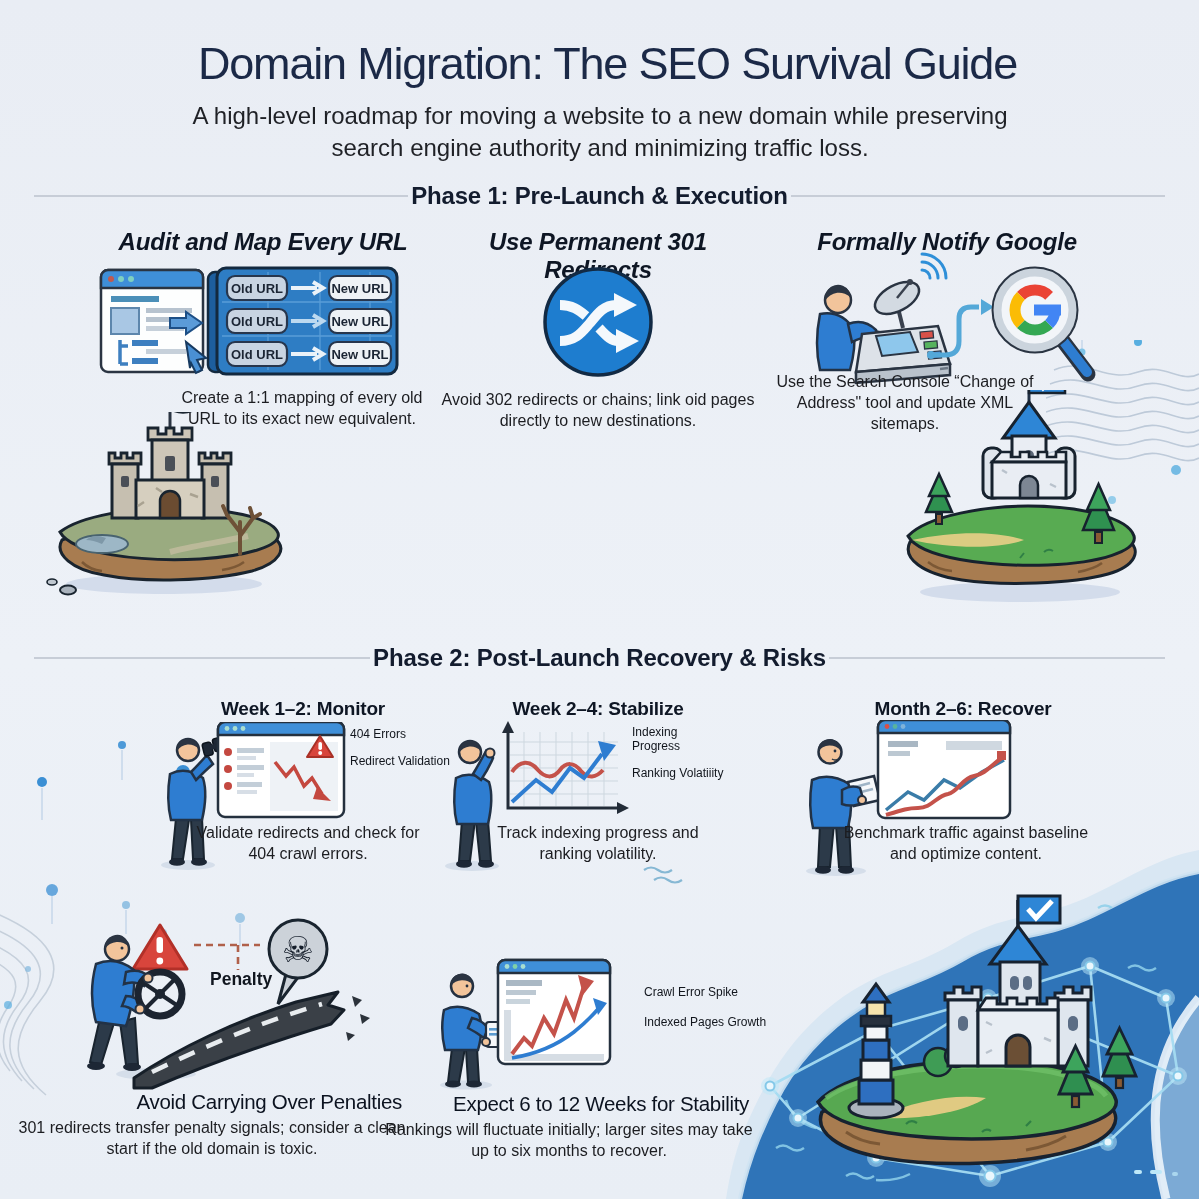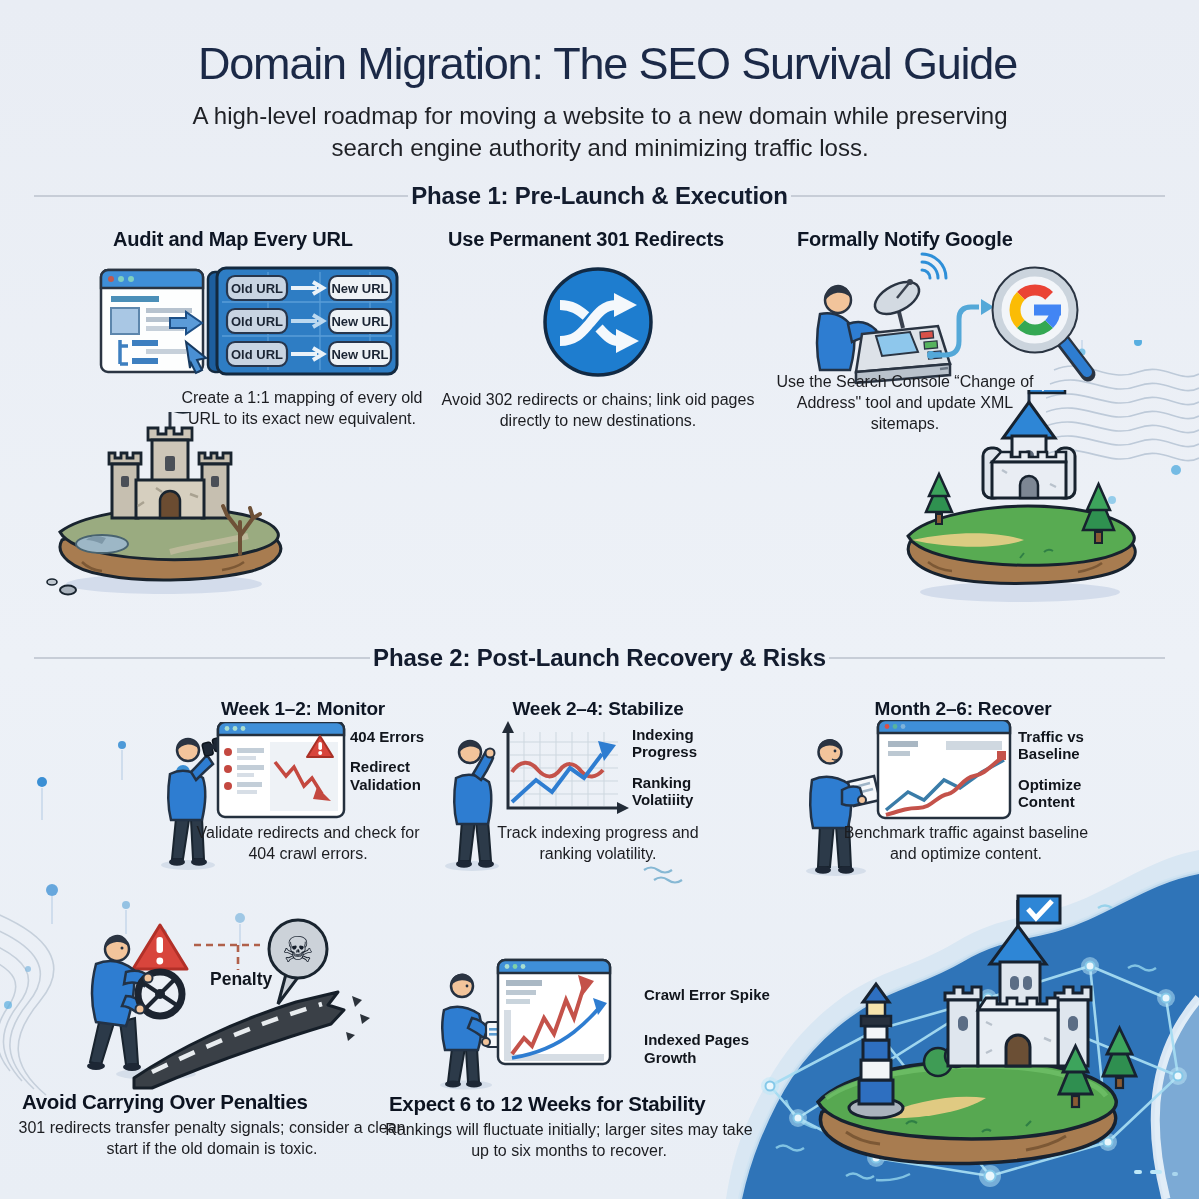--- a/index.html
+++ b/index.html
@@ -13,25 +13,25 @@
     width:1199px;top:30px;left:0;text-align:center;margin:8px;
     font-size:45px;font-weight:normal;color:#1b2947;letter-spacing:-1.2px;
   }
   .subtitle{
     width:820px;left:190px;top:100px;text-align:center;margin:0;
     font-size:24px;color:#1f2126;line-height:1.34;
   }
   .phase{display:flex;align-items:center;gap:3px;left:34px;width:1131px;}
   .phase .rule{flex:1;height:2px;background:#c7cdd7;}
   .phase h2{margin:0;white-space:nowrap;font-size:24px;font-weight:bold;color:#131c2e;letter-spacing:-0.2px;}
-  .col-h{font-size:20px;font-weight:bold;color:#0e1624;letter-spacing:-0.2px;}
+  .col-h{font-size:24px;font-weight:bold;color:#0e1624;text-align:center;letter-spacing:-0.2px;font-style:italic;}
   .col-h2{font-size:19px;font-weight:bold;color:#0e1624;text-align:center;letter-spacing:-0.2px;}
   .cap{font-size:16px;color:#1c1d21;text-align:center;line-height:1.3;}
-  .lbl{font-size:15px;font-weight:bold;color:#11151c;line-height:1.16;margin-bottom:13px;}
-  .big-h{font-size:20.5px;font-weight:bold;color:#0c1320;text-align:left;letter-spacing:-0.3px;}
+  .lbl{font-size:12px;font-weight:normal;color:#11151c;line-height:1.16;margin-bottom:13px;}
+  .big-h{font-size:20.5px;font-weight:normal;color:#0c1320;text-align:right;letter-spacing:-0.3px;}
   svg{display:block;}
   .svg-text{font-family:"Liberation Sans",sans-serif;font-weight:bold;}
 </style>
 </head>
 <body>
 
 <div class="canvas">
 
   <svg class="abs" style="left:0;top:728px" width="260" height="230" viewBox="0 0 260 230">
     <g stroke="#cfdded" stroke-width="2">
@@ -412,24 +412,20 @@
   </svg>
 
   <div class="abs" style="left:350px;top:728px;width:100px">
     <div class="lbl">404 Errors</div>
     <div class="lbl">Redirect Validation</div>
   </div>
   <div class="abs" style="left:632px;top:726px;width:95px">
     <div class="lbl">Indexing Progress</div>
     <div class="lbl">Ranking Volatiiity</div>
   </div>
-  <div class="abs" style="left:1018px;top:728px;width:105px">
-    <div class="lbl">Traffic vs Baseline</div>
-    <div class="lbl">Optimize Content</div>
-  </div>
 
   <div class="abs cap" style="left:188px;top:823px;width:240px">Validate redirects and check for 404 crawl errors.</div>
   <div class="abs cap" style="left:493px;top:823px;width:210px">Track indexing progress and ranking volatility.</div>
   <div class="abs cap" style="left:836px;top:823px;width:260px">Benchmark traffic against baseline and optimize content.</div>
 
   <svg class="abs" style="left:726px;top:850px" width="473" height="349" viewBox="0 0 473 349">
     <path d="M 473,0 C 430,8 400,30 360,48 C 310,70 280,62 230,92 C 180,122 150,118 100,160 C 60,194 40,230 18,280 C 10,300 4,322 0,349 L 473,349 Z" fill="#d9e7f3"></path>
     <path d="M 473,22 C 430,30 402,50 362,68 C 314,90 284,82 236,110 C 188,138 158,136 110,176 C 72,208 52,242 32,290 C 24,310 18,330 14,349 L 473,349 Z" fill="#2f74b8"></path>
     <path d="M 473,22 C 430,30 402,50 362,68 C 314,90 284,82 236,110 C 188,138 158,136 110,176 C 72,208 52,242 32,290 C 24,310 18,330 14,349" fill="none" stroke="#cfe3f2" stroke-width="4" opacity="0.9"></path>
     <path d="M 473,150 C 430,198 418,260 438,349 L 473,349 Z" fill="#bcd7ec" opacity="0.55"></path>
@@ -621,19 +617,19 @@
         <rect x="74" y="41" width="24" height="5" fill="#c9d4dc"></rect>
       <rect x="72" y="52" width="7" height="48" fill="#d6dde4"></rect>
       <rect x="72" y="96" width="100" height="7" fill="#d6dde4"></rect>
       <path d="M 80,96 L 92,80 L 100,88 L 112,60 L 122,76 L 134,42 L 142,60 L 152,28" fill="none" stroke="#c4524a" stroke-width="4"></path>
       <polygon points="146,17 162,23 151,37" fill="#c4524a"></polygon>
       <path d="M 80,100 C 104,96 124,88 142,74 C 152,66 160,58 166,51" fill="none" stroke="#2e7dd1" stroke-width="3.6"></path>
       <polygon points="161,40 175,45 166,57" fill="#2e7dd1"></polygon>
     </g>
   </svg>
   <div class="abs" style="left:644px;top:986px;width:135px">
-    <div class="lbl" style="margin-bottom:28px">Crawl Error Spike</div>
+    <div class="lbl" style="margin-bottom:16px">Crawl Error Spike</div>
     <div class="lbl">Indexed Pages Growth</div>
   </div>
   <div class="abs big-h" style="left:389px;top:1092px;width:360px">Expect 6 to 12 Weeks for Stability</div>
   <div class="abs cap" style="left:379px;top:1120px;width:380px">Rankings will fluctuate initially; larger sites may take up to six months to recover.</div>
 
 </div>
 
 </body></html>

